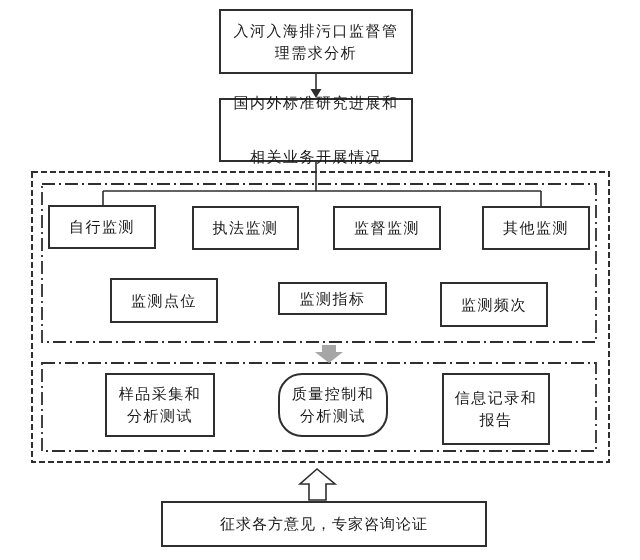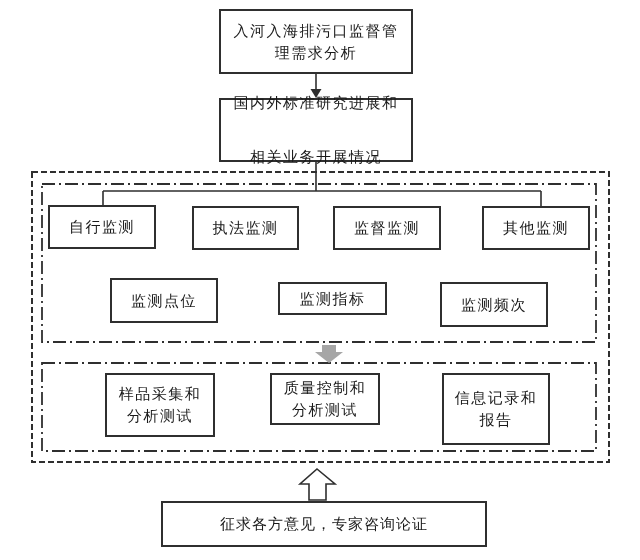--- a/index.html
+++ b/index.html
@@ -45,21 +45,21 @@
   .title-box        { left: 219px; top:   9px; width: 194px; height: 65px; }
   .standards-box    { left: 219px; top:  98px; width: 194px; height: 64px; gap: 32px; }
   .mt-box-1         { left:  48px; top: 205px; width: 108px; height: 44px; }
   .mt-box-2         { left: 192px; top: 206px; width: 107px; height: 44px; }
   .mt-box-3         { left: 333px; top: 206px; width: 108px; height: 44px; }
   .mt-box-4         { left: 482px; top: 206px; width: 108px; height: 44px; align-items: center; }
   .me-box-1         { left: 110px; top: 278px; width: 108px; height: 45px; text-align: center; }
   .me-box-2         { left: 278px; top: 282px; width: 109px; height: 33px; }
   .me-box-3         { left: 440px; top: 282px; width: 108px; height: 45px; }
   .qa-box-1         { left: 105px; top: 373px; width: 110px; height: 64px; }
-  .qa-box-2         { left: 270px; top: 373px; width: 110px; height: 52px; }
+  .qa-box-2         { left: 278px; top: 373px; width: 110px; height: 64px; border-radius: 24px; }
   .qa-box-3         { left: 442px; top: 373px; width: 108px; height: 72px; }
   .consultation-box { left: 161px; top: 501px; width: 326px; height: 46px; letter-spacing: 1px; }
 </style>
 </head>
 <body>
 
 <div class="canvas">
 
   <svg class="overlay" viewBox="0 0 640 560" xmlns="http://www.w3.org/2000/svg">
 

